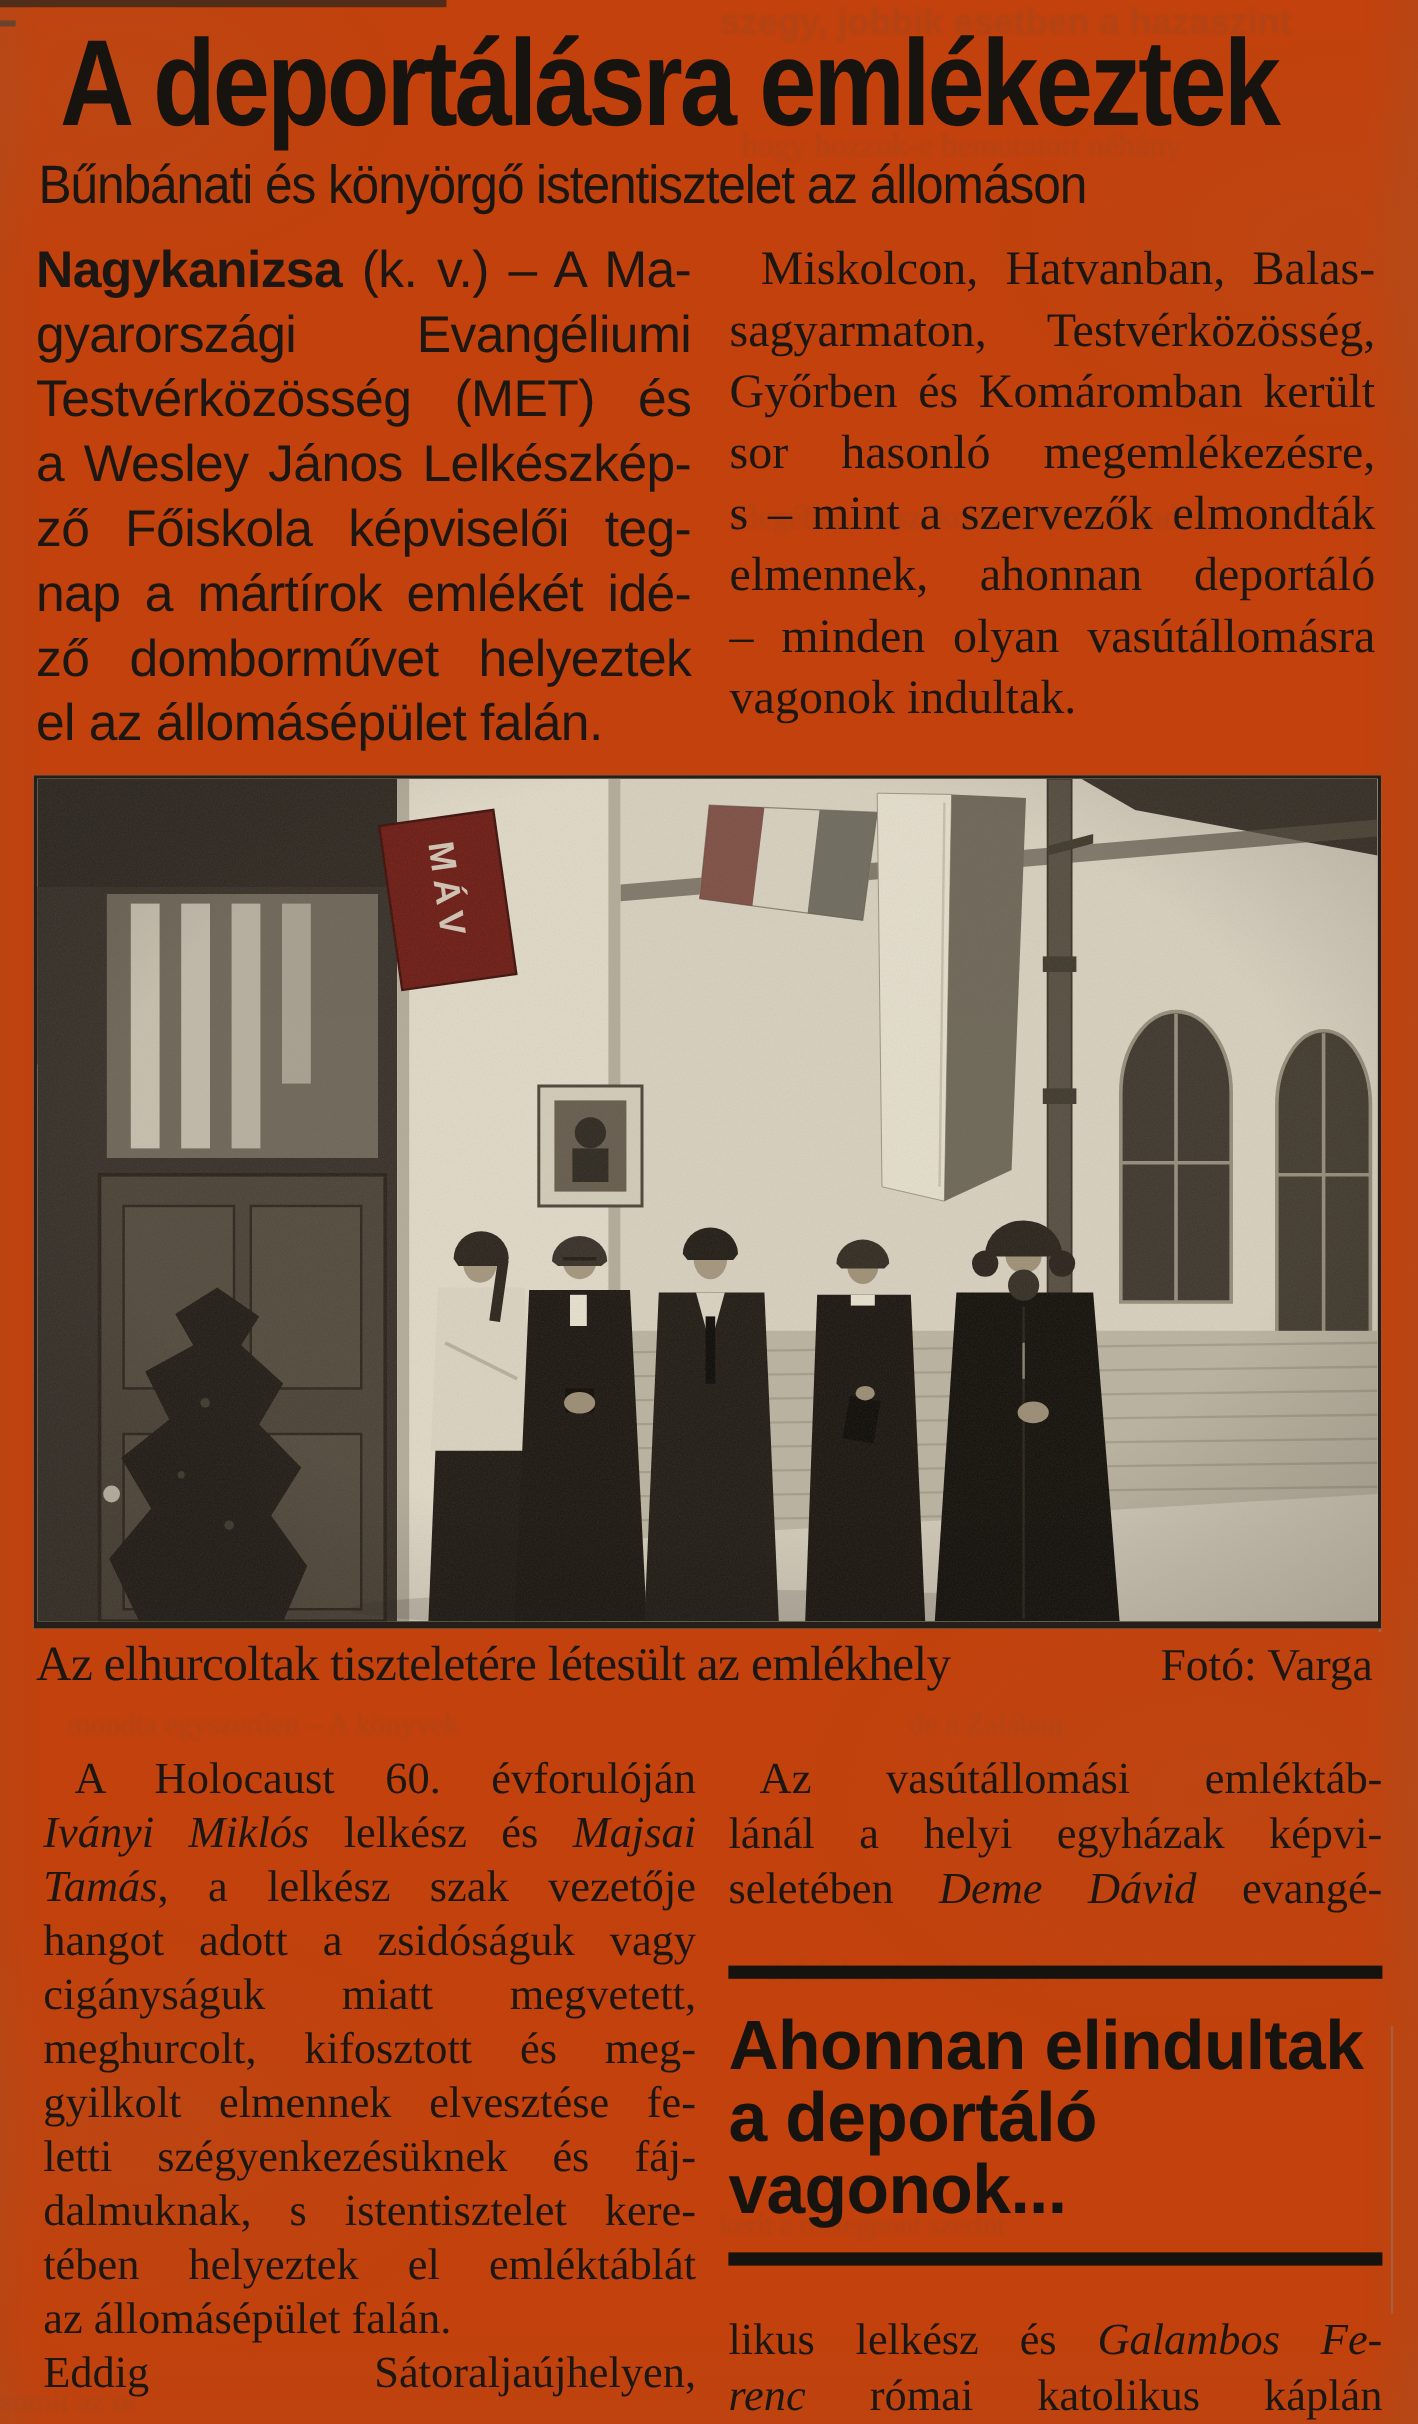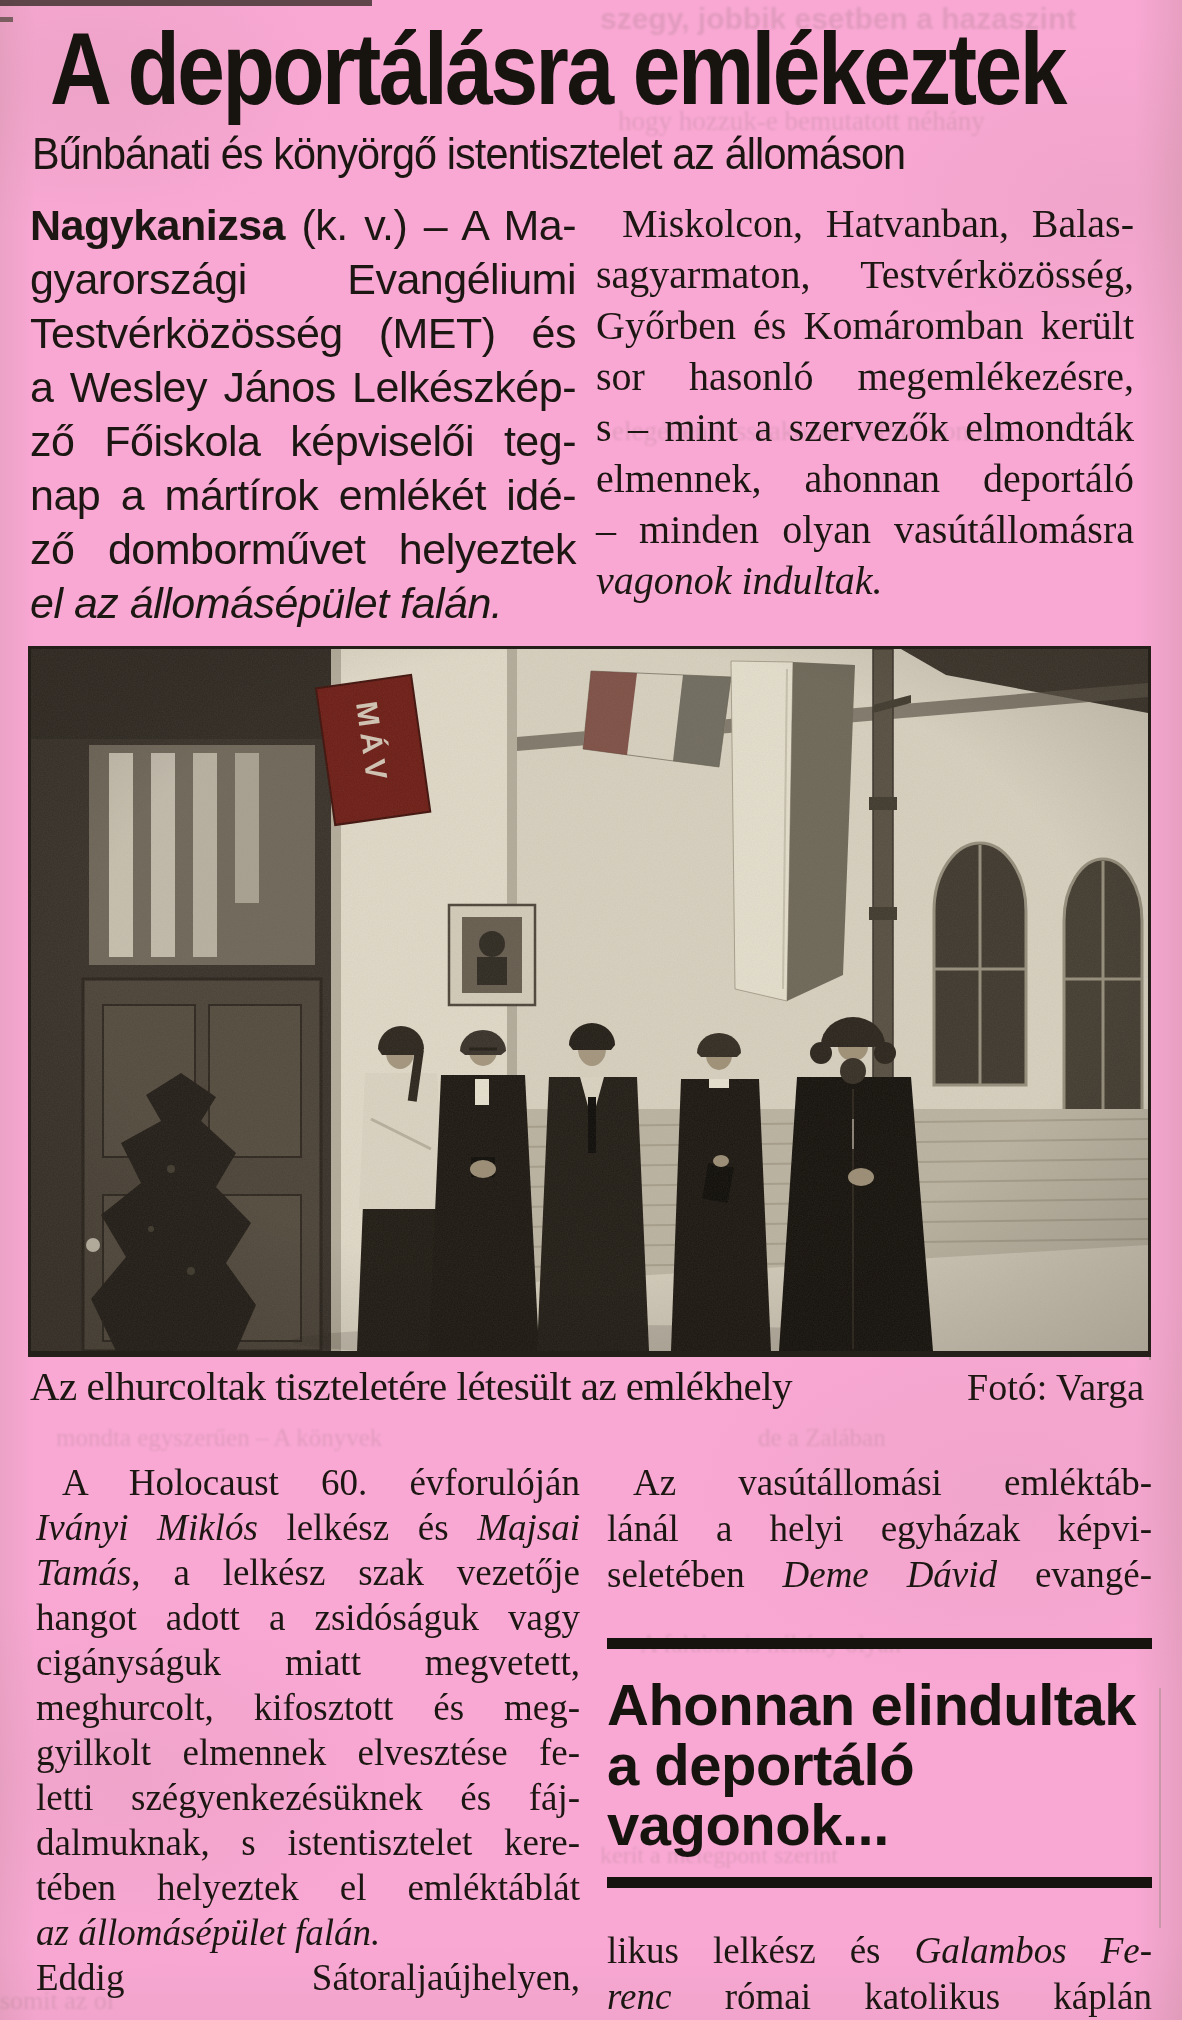--- a/index.html
+++ b/index.html
@@ -1,16 +1,16 @@
 <!DOCTYPE html>
 <html><head>
 <meta charset="utf-8">
 <style>
   html,body{margin:0;padding:0;background:#b8b0a0;}
-  .page{position:relative;width:1182px;height:2020px;background:#f9a8d4;overflow:hidden;
+  .page{position:relative;width:1182px;height:2020px;background:#c2410c;overflow:hidden;
         font-family:"Liberation Serif",serif;color:#1c1712;}
   .page::before{content:"";position:absolute;inset:0;z-index:0;pointer-events:none;background:
     radial-gradient(420px 260px at 8% 4%, rgba(136,116,86,.10), transparent 60%),
     radial-gradient(500px 300px at 94% 10%, rgba(136,116,86,.08), transparent 60%),
     radial-gradient(600px 380px at 85% 74%, rgba(136,116,86,.07), transparent 60%),
     radial-gradient(520px 320px at 10% 88%, rgba(136,116,86,.08), transparent 60%),
     linear-gradient(90deg, rgba(120,102,74,.10) 0, transparent 3%, transparent 96%, rgba(120,102,74,.14) 100%),
     linear-gradient(0deg, rgba(120,102,74,.06) 0, transparent 4%);}
   .z{position:absolute;z-index:2;}
 
@@ -19,27 +19,27 @@
   .vline-a{left:1149px;top:648px;width:2px;height:712px;background:#8f8779;opacity:.55;}
   .vline-b{left:1159px;top:1688px;width:2px;height:240px;background:#8f8779;opacity:.4;}
 
   .headline{left:50px;top:16px;width:1300px;font-family:"Liberation Sans",sans-serif;
     font-weight:bold;font-size:102px;line-height:1.04;letter-spacing:-3px;
     transform:scaleX(.84);transform-origin:left top;white-space:nowrap;color:#17130e;}
   .subheadline{left:32px;top:128px;width:1180px;font-family:"Liberation Sans",sans-serif;
     font-size:45px;letter-spacing:-1px;transform:scaleX(.92);transform-origin:left top;
     white-space:nowrap;color:#1b1611;}
 
-  .cols-top{left:30px;top:198px;width:1116px;display:flex;gap:20px;}
+  .cols-top{left:30px;top:198px;width:1116px;display:flex;justify-content:space-between;gap:20px;}
   .col-tl{width:546px;font-family:"Liberation Sans",sans-serif;font-size:43px;line-height:54px;letter-spacing:-.5px;}
   .col-tr{width:538px;font-size:40px;line-height:51px;}
   .first-indent .tline:first-child{text-indent:26px;}
 
   .jlines .tline{text-align:justify;text-align-last:justify;}
-  .jlines .tline.end{text-align-last:left;font-style:italic;}
+  .jlines .tline.end{text-align-last:left;}
   .seg-b{font-weight:bold;}
   .seg-i{font-style:italic;}
 
   .photo{left:28px;top:646px;width:1117px;height:702px;border:3px solid #241f18;
     border-bottom-width:6px;box-sizing:content-box;background:#cdc5b4;}
   .photo svg{display:block;width:1117px;height:702px;}
 
   .caption-row{left:30px;top:1362px;width:1114px;display:flex;justify-content:space-between;
     align-items:baseline;font-weight:normal;}
   .caption{font-size:41px;letter-spacing:-.5px;}

